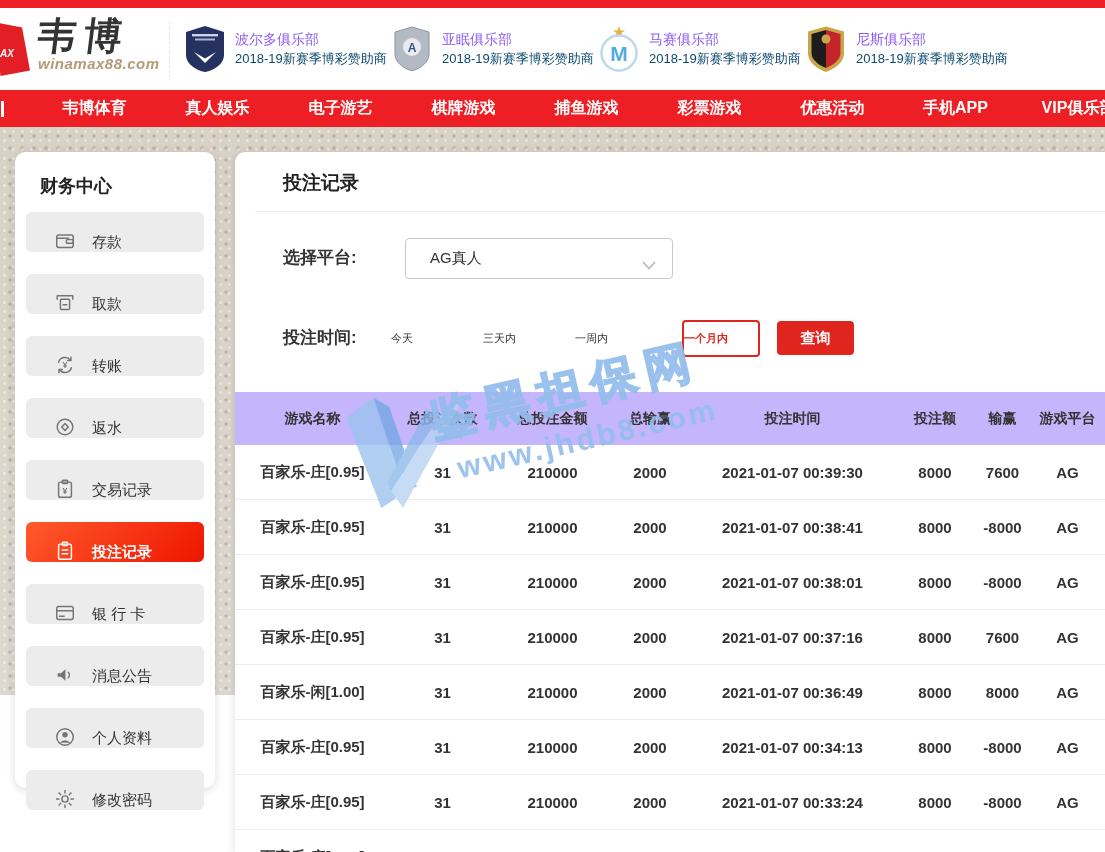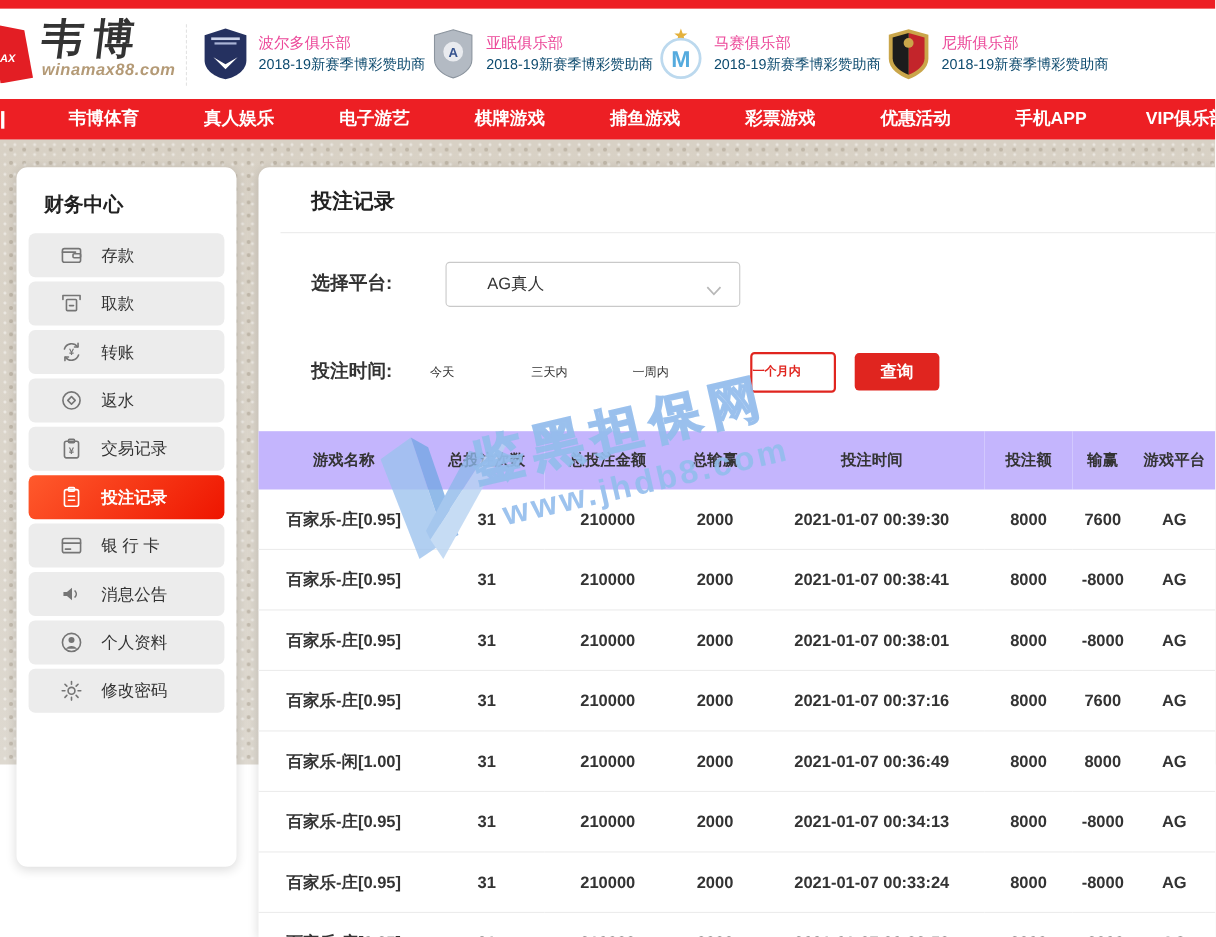--- a/index.html
+++ b/index.html
@@ -13,57 +13,57 @@
   .logo-badge{position:absolute;left:-6px;top:14px;width:36px;height:54px;background:#e31e24;
     clip-path:polygon(0 0,78% 10%,100% 90%,18% 100%);}
   .logo-badge span{position:absolute;left:6px;top:26px;color:#fff;font-size:10px;font-weight:700;font-style:italic;}
   .logo-text{position:absolute;left:38px;top:8px;}
   .logo-cn{font-size:38px;font-weight:800;color:#333;letter-spacing:8px;transform:skewX(-7deg);line-height:1.1;}
   .logo-domain{font-size:15px;font-weight:700;font-style:italic;color:#b49a76;letter-spacing:.5px;margin-top:-3px;}
   .header-sep{position:absolute;left:169px;top:14px;height:56px;border-left:1px dashed #e3e3e3;}
   .clubs{position:absolute;left:184px;top:0;height:82px;display:flex;align-items:center;}
   .club{display:flex;align-items:center;width:207px;}
   .club-badge{width:42px;height:48px;margin-right:9px;flex:0 0 42px;}
-  .club-name{font-size:14px;color:#ec4899;line-height:1.4;}
+  .club-name{font-size:14px;color:#8b5cf6;line-height:1.4;}
   .club-sub{font-size:13px;color:#0c4a6e;line-height:1.4;}
 
   
   .nav{position:absolute;top:90px;left:0;width:100%;height:37px;background:#ed1f24;display:flex;align-items:center;padding-left:33px;box-sizing:border-box;}
   .nav-sliver{position:absolute;left:1px;top:11px;width:3px;height:16px;background:#fff;}
   .nav-item{width:123px;text-align:center;color:#fff;font-size:16px;font-weight:600;white-space:nowrap;cursor:pointer;flex:0 0 123px;}
 
   
   .content{position:absolute;top:127px;left:0;width:100%;height:568px;
     background:
       radial-gradient(rgba(255,255,255,.45) 1px, transparent 1.7px) 0 0/9px 9px,
       radial-gradient(rgba(118,104,82,.26) 1.5px, transparent 2.1px) 4px 3px/12px 12px,
       linear-gradient(#d8d1c5,#ded9d0);}
 
   
   .sidebar{position:absolute;left:15px;top:25px;width:200px;height:636px;background:#fff;border-radius:10px;
     box-shadow:0 2px 10px rgba(0,0,0,.14);box-sizing:border-box;padding-top:2px;}
   .sidebar-title{margin:20px 0 14px 25px;font-size:18px;font-weight:700;color:#222;}
   .sidebar-title.second{margin-top:26px;}
-  .side-item{width:178px;height:40px;margin:0 auto 4px;background:#ececec;border-radius:6px;display:flex;align-items:center;
+  .side-item{width:178px;height:40px;margin:0 auto 22px;background:#ececec;border-radius:6px;display:flex;align-items:flex-end;
     padding-left:28px;box-sizing:border-box;color:#333;font-size:15px;cursor:pointer;}
   .side-item .icon{width:22px;height:22px;margin-right:16px;color:#757575;display:flex;align-items:center;}
   .side-item .icon svg{width:22px;height:22px;}
   .side-item.active{background:linear-gradient(135deg,#ff5a2c,#ee1500);color:#fff;font-weight:700;}
   .side-item.active .icon{color:#fff;}
 
   
   .main-panel{position:absolute;left:235px;top:25px;width:870px;height:700px;background:#fff;border-radius:10px 0 0 0;
     box-shadow:0 2px 10px rgba(0,0,0,.14);}
   .panel-title{position:absolute;left:48px;top:18px;font-size:19px;font-weight:700;color:#222;}
   .panel-divider{position:absolute;left:20px;right:0;top:59px;border-top:1px solid #ebebeb;}
   .form-label{position:absolute;left:48px;font-size:17px;font-weight:700;color:#333;}
   .label-platform{top:94px;}
   .label-time{top:174px;}
   .select-box{position:absolute;left:170px;top:86px;width:268px;height:41px;border:1px solid #c9c9c9;border-radius:4px;
-    display:flex;align-items:center;padding-left:37px;box-sizing:border-box;font-size:15px;color:#333;cursor:pointer;background:#fff;}
+    display:flex;align-items:center;padding-left:24px;box-sizing:border-box;font-size:15px;color:#333;cursor:pointer;background:#fff;}
   .select-box .chev{position:absolute;right:16px;top:17px;}
   .time-row{position:absolute;left:156px;top:166px;height:40px;display:flex;align-items:center;}
   .time-opt{width:92px;text-align:left;font-size:11px;color:#333;cursor:pointer;}
   .time-opt.selected{width:74px;height:33px;line-height:33px;border:2px solid #e0251f;border-radius:4px;color:#e0251f;
     font-weight:700;margin-left:15px;}
   .query-btn{margin-left:17px;width:77px;height:34px;background:#e0251f;color:#fff;font-size:15px;font-weight:700;
     border:none;border-radius:4px;cursor:pointer;font-family:inherit;}
 
   
   .bet-table{position:absolute;left:0;top:240px;width:870px;border-collapse:collapse;table-layout:fixed;}

